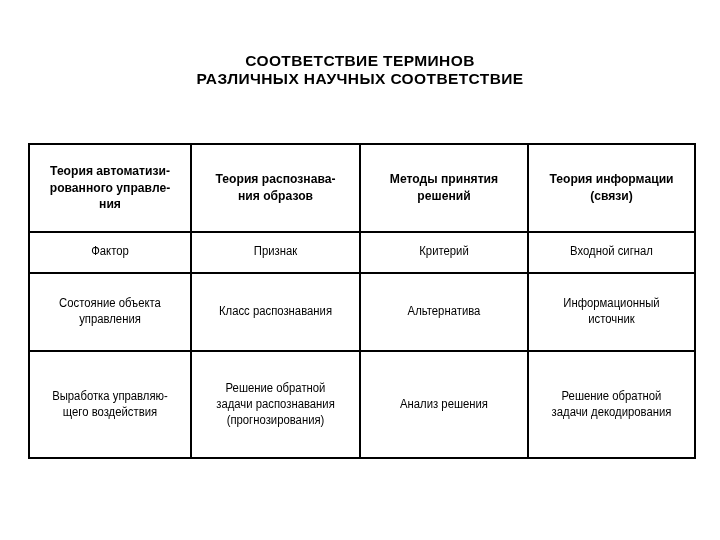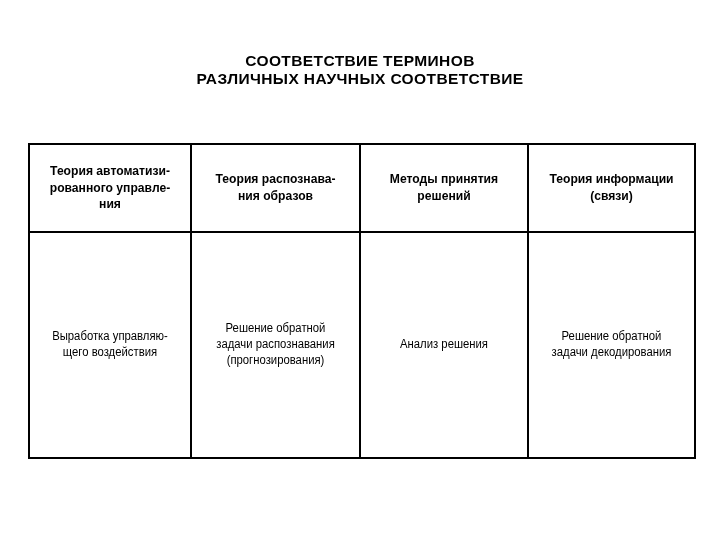--- a/index.html
+++ b/index.html
@@ -122,21 +122,51 @@
           <span class="cell-text">решений</span>
         </th>
         <th>
           <span class="cell-text">Теория информации</span>
           <span class="cell-text">(связи)</span>
         </th>
       </tr>
     </thead>
     <tbody>
 
+      <tr class="r-1">
+        <td>
+          <span class="cell-text">Фактор</span>
+        </td>
+        <td>
+          <span class="cell-text">Признак</span>
+        </td>
+        <td>
+          <span class="cell-text">Критерий</span>
+        </td>
+        <td>
+          <span class="cell-text">Входной сигнал</span>
+        </td>
+      </tr>
 
+      <tr class="r-2">
+        <td>
+          <span class="cell-text">Состояние объекта</span>
+          <span class="cell-text">управления</span>
+        </td>
+        <td>
+          <span class="cell-text">Класс распознавания</span>
+        </td>
+        <td>
+          <span class="cell-text">Альтернатива</span>
+        </td>
+        <td>
+          <span class="cell-text">Информационный</span>
+          <span class="cell-text">источник</span>
+        </td>
+      </tr>
 
 
       <tr class="r-4">
         <td>
           <span class="cell-text">Выработка управляю-</span>
           <span class="cell-text">щего воздействия</span>
         </td>
         <td>
           <span class="cell-text">Решение обратной</span>
           <span class="cell-text">задачи распознавания</span>

